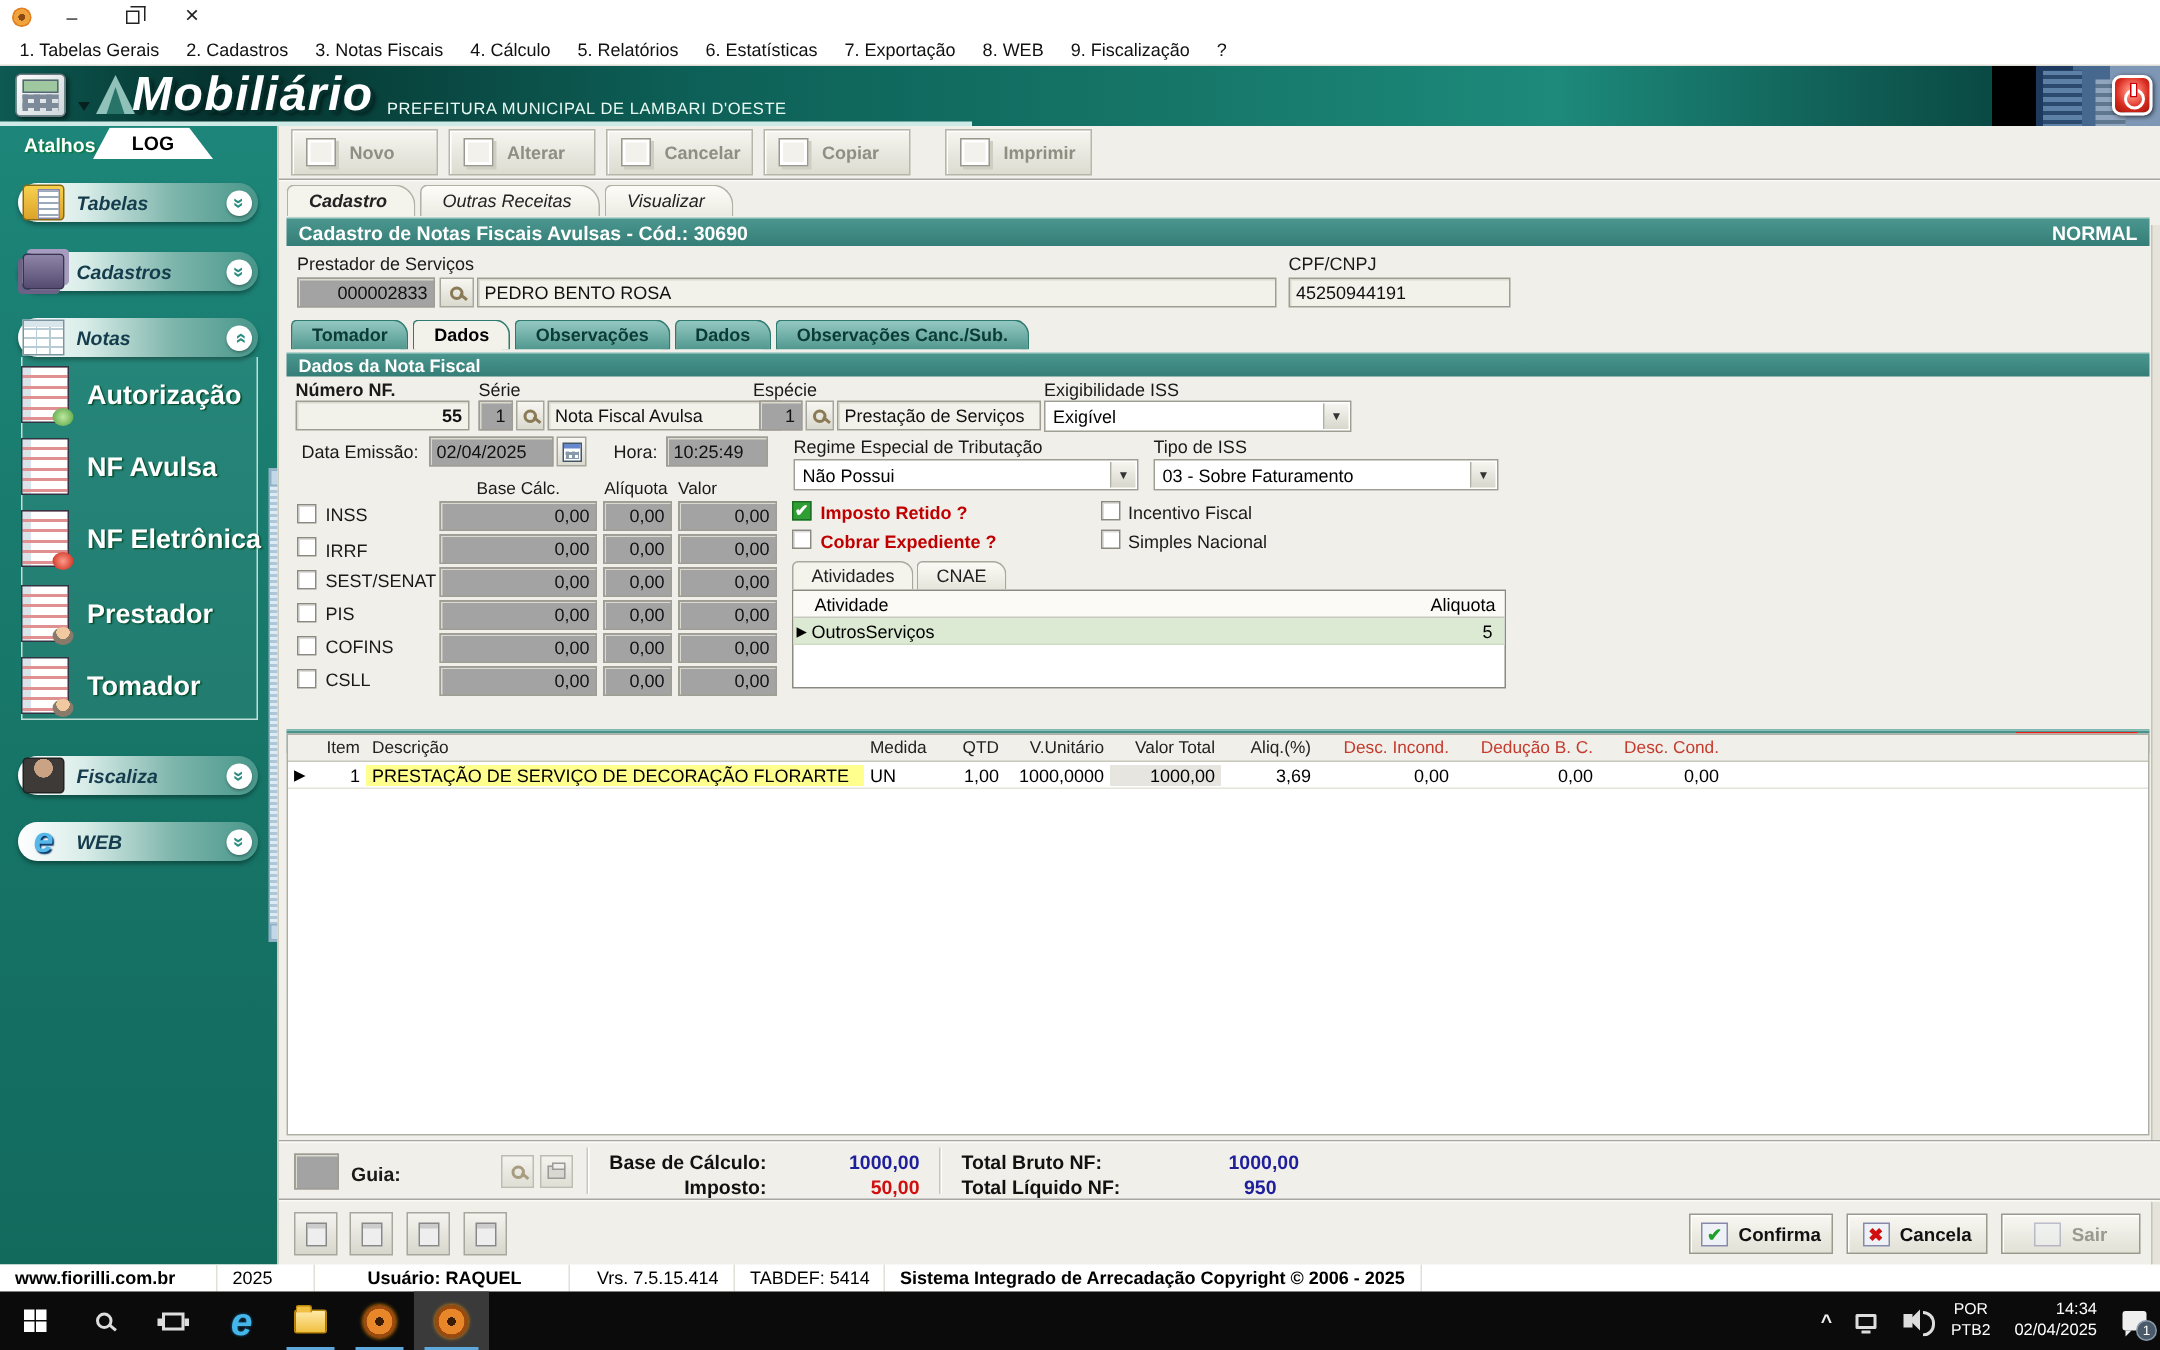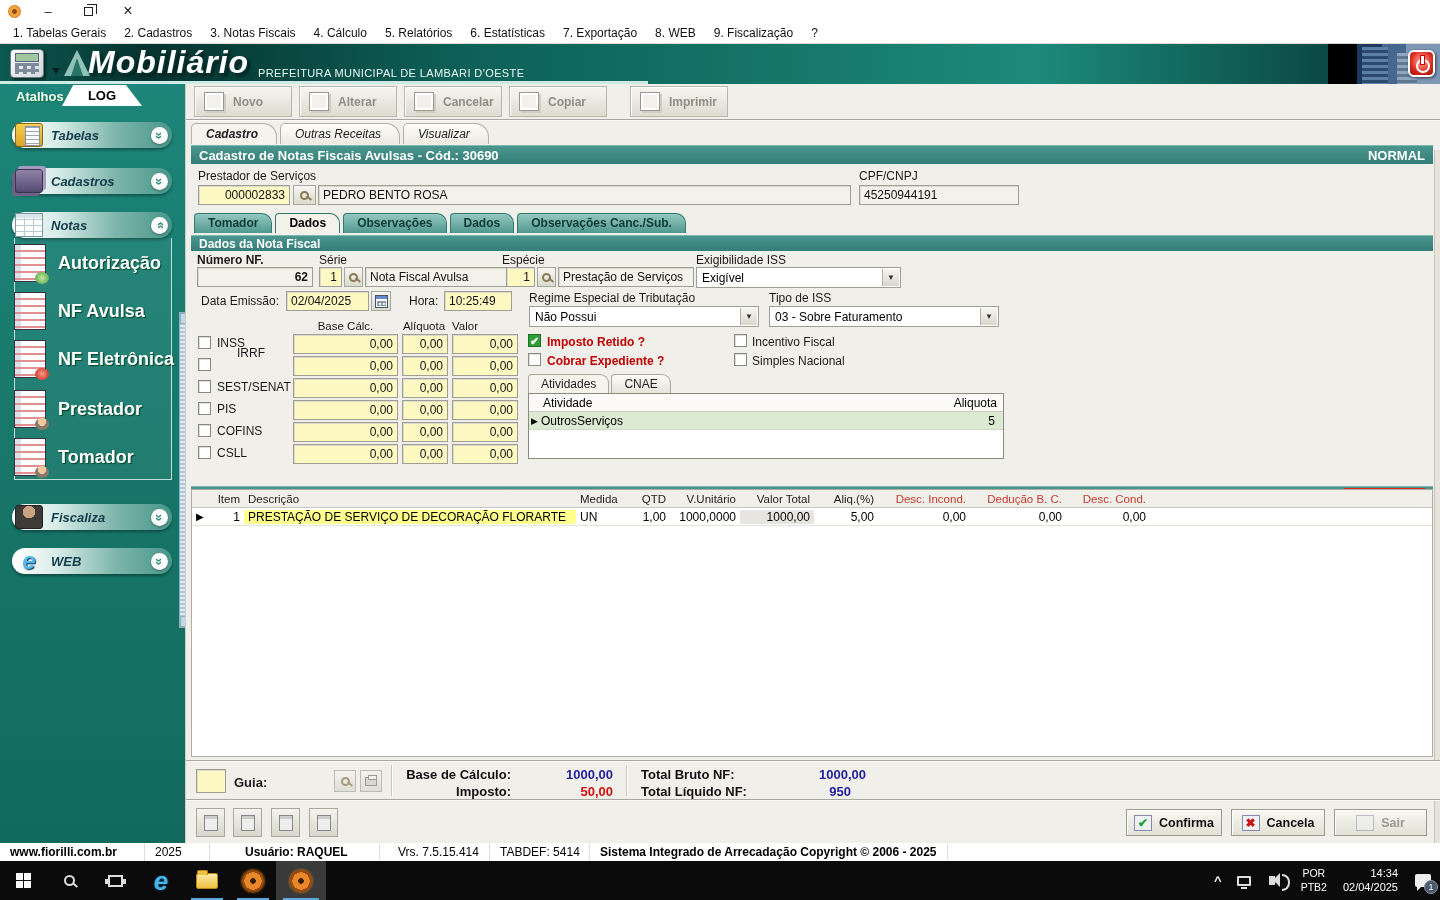--- a/index.html
+++ b/index.html
@@ -86,21 +86,21 @@
   .vtabs{position:absolute;left:5px;top:39px;display:flex;height:21px;}
   .vtab{padding:3px 18px 0 14px;font-size:12px;font-style:italic;color:#222;background:linear-gradient(180deg,#fdfcf8,#ecebe2);border:1px solid #b2b1a6;border-bottom:none;border-radius:5px 14px 0 0;margin-right:3px;}
   .vtab.active{font-weight:bold;background:#f4f3ec;}
 
   .secbar{position:absolute;left:5px;right:7px;background:linear-gradient(180deg,#4a968e,#357e77);color:#fff;font-weight:bold;display:flex;align-items:center;padding:0 8px;border-top:1px solid #7fb8b1;}
   .sec-title{top:61px;height:19px;font-size:13px;}
   .sec-dados{top:151px;height:16px;font-size:12px;}
   .sec-itens{top:402px;height:16px;font-size:12px;}
 
   .lbl{position:absolute;font-size:12px;color:#1a1a1a;white-space:nowrap;}
-  .field{position:absolute;height:20px;background:#fef9c3;border:1px solid #9f9e94;box-shadow:inset 1px 1px 0 #dcdacf;font-size:12px;color:#111;display:flex;align-items:center;padding:0 4px;overflow:hidden;}
+  .field{position:absolute;height:20px;background:#a3a3a3;border:1px solid #9f9e94;box-shadow:inset 1px 1px 0 #dcdacf;font-size:12px;color:#111;display:flex;align-items:center;padding:0 4px;overflow:hidden;}
   .field.ro{background:#f3f2ea;}
   .field.num{justify-content:flex-end;}
   .sbtn{position:absolute;height:20px;background:linear-gradient(180deg,#f7f6f1,#dbdacf);border:1px solid #a8a79d;display:flex;align-items:center;justify-content:center;}
   .mag{width:9px;height:9px;border:2px solid #8a7a55;border-radius:50%;position:relative;}
   .mag::after{content:'';position:absolute;width:6px;height:2px;background:#8a7a55;right:-5px;bottom:-1px;transform:rotate(40deg);}
   .cal-ico{width:13px;height:13px;border:1px solid #456;background:#fff;position:relative;}
   .cal-ico::before{content:'';position:absolute;left:0;top:0;right:0;height:3px;background:#68c;}
   .cal-ico::after{content:'';position:absolute;left:1px;top:5px;right:1px;bottom:1px;
     background:repeating-linear-gradient(90deg,#89a 0 2px,transparent 2px 4px),repeating-linear-gradient(180deg,#89a 0 2px,transparent 2px 4px);}
   .selectbox{position:absolute;height:21px;background:#fff;border:1px solid #9f9e94;font-size:12px;display:flex;align-items:center;padding:0 20px 0 5px;}
@@ -342,40 +342,40 @@
       <span style="margin-left:auto;">NORMAL</span>
     </div>
 
     <span class="lbl" style="left:12px;top:85px;">Prestador de Serviços</span>
     <div class="field num" style="left:12px;top:101px;width:92px;">000002833</div>
     <div class="sbtn" style="left:107px;top:101px;width:23px;">
         <span class="mag"></span>
       </div>
     <div class="field ro" style="left:132px;top:101px;width:533px;">PEDRO BENTO ROSA</div>
     <span class="lbl" style="left:673px;top:85px;">CPF/CNPJ</span>
-    <div class="field ro" style="left:673px;top:101px;width:160px;">45250944191</div>
+    <div class="field ro" style="left:673px;top:101px;width:148px;">45250944191</div>
 
     <div class="dtabs">
       <span class="dtab">Tomador</span>
       <span class="dtab active">Dados</span>
       <span class="dtab">Observações</span>
       <span class="dtab">Dados</span>
       <span class="dtab">Observações Canc./Sub.</span>
     </div>
 
     <div class="secbar sec-dados">
       <span>Dados da Nota Fiscal</span>
     </div>
 
     <span class="lbl" style="left:11px;top:169px;font-weight:bold;">Número NF.</span>
     <span class="lbl" style="left:133px;top:169px;">Série</span>
     <span class="lbl" style="left:316px;top:169px;">Espécie</span>
     <span class="lbl" style="left:510px;top:169px;">Exigibilidade ISS</span>
 
-    <div class="field ro num" style="left:11px;top:183px;width:116px;font-weight:bold;">62</div>
+    <div class="field ro num" style="left:11px;top:183px;width:116px;font-weight:bold;">55</div>
     <div class="field num" style="left:133px;top:183px;width:23px;">1</div>
     <div class="sbtn" style="left:158px;top:183px;width:19px;">
         <span class="mag"></span>
       </div>
     <div class="field ro" style="left:179px;top:183px;width:156px;">Nota Fiscal Avulsa</div>
     <div class="field num" style="left:320px;top:183px;width:29px;">1</div>
     <div class="sbtn" style="left:351px;top:183px;width:19px;">
         <span class="mag"></span>
       </div>
     <div class="field ro" style="left:372px;top:183px;width:136px;">Prestação de Serviços</div>
@@ -406,21 +406,21 @@
     <span class="lbl" style="left:214px;top:236px;width:48px;text-align:center;font-size:11.5px;">Alíquota</span>
     <span class="lbl" style="left:266px;top:236px;width:50px;font-size:11.5px;">Valor</span>
 
     <span class="chk" style="left:12px;top:252px;"></span>
     <span class="lbl" style="left:31px;top:252px;">INSS</span>
     <div class="field num" style="left:107px;top:250px;width:105px;">0,00</div>
     <div class="field num" style="left:216px;top:250px;width:46px;">0,00</div>
     <div class="field num" style="left:266px;top:250px;width:66px;">0,00</div>
 
     <span class="chk" style="left:12px;top:274px;"></span>
-    <span class="lbl" style="left:31px;top:262px;margin-left:20px;">IRRF</span>
+    <span class="lbl" style="left:31px;top:276px;">IRRF</span>
     <div class="field num" style="left:107px;top:272px;width:105px;">0,00</div>
     <div class="field num" style="left:216px;top:272px;width:46px;">0,00</div>
     <div class="field num" style="left:266px;top:272px;width:66px;">0,00</div>
 
     <span class="chk" style="left:12px;top:296px;"></span>
     <span class="lbl" style="left:31px;top:296px;">SEST/SENAT</span>
     <div class="field num" style="left:107px;top:294px;width:105px;">0,00</div>
     <div class="field num" style="left:216px;top:294px;width:46px;">0,00</div>
     <div class="field num" style="left:266px;top:294px;width:66px;">0,00</div>
 
@@ -488,21 +488,21 @@
         <span class="ic c-dc redcol">Desc. Cond.</span>
       </div>
       <div class="irow data">
         <span class="ic c-marker" style="font-size:10px;">▶</span>
         <span class="ic c-item">1</span>
         <span class="ic c-desc hl-yellow">PRESTAÇÃO DE SERVIÇO DE DECORAÇÃO FLORARTE</span>
         <span class="ic c-med">UN</span>
         <span class="ic c-qtd">1,00</span>
         <span class="ic c-vu">1000,0000</span>
         <span class="ic c-vt cell-shade">1000,00</span>
-        <span class="ic c-aliq">5,00</span>
+        <span class="ic c-aliq">3,69</span>
         <span class="ic c-di">0,00</span>
         <span class="ic c-ded">0,00</span>
         <span class="ic c-dc">0,00</span>
       </div>
     </div>
 
     <div class="totbar">
       <div class="field" style="left:10px;top:7px;width:30px;height:24px;"></div>
       <span class="lbl" style="left:48px;top:13px;font-weight:bold;font-size:13px;">Guia:</span>
       <span class="minibtn" style="left:148px;top:8px;">

